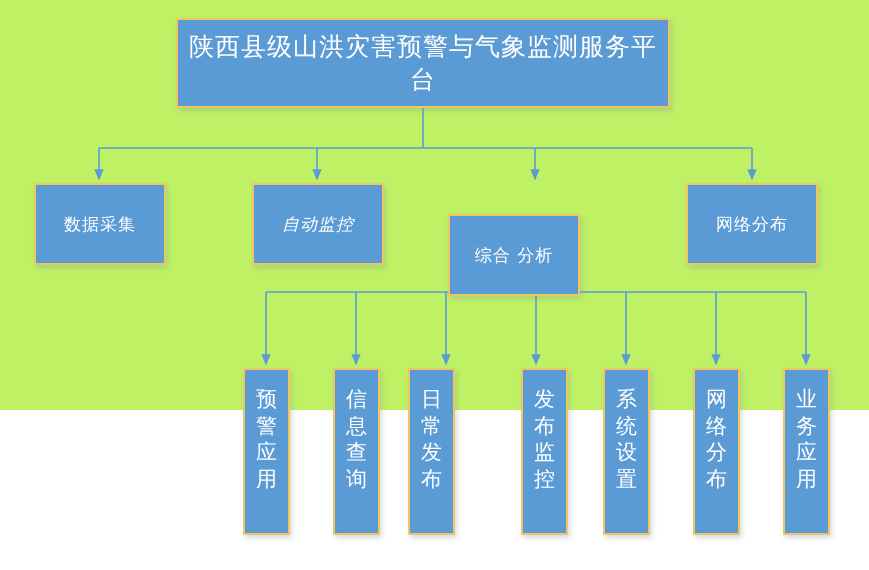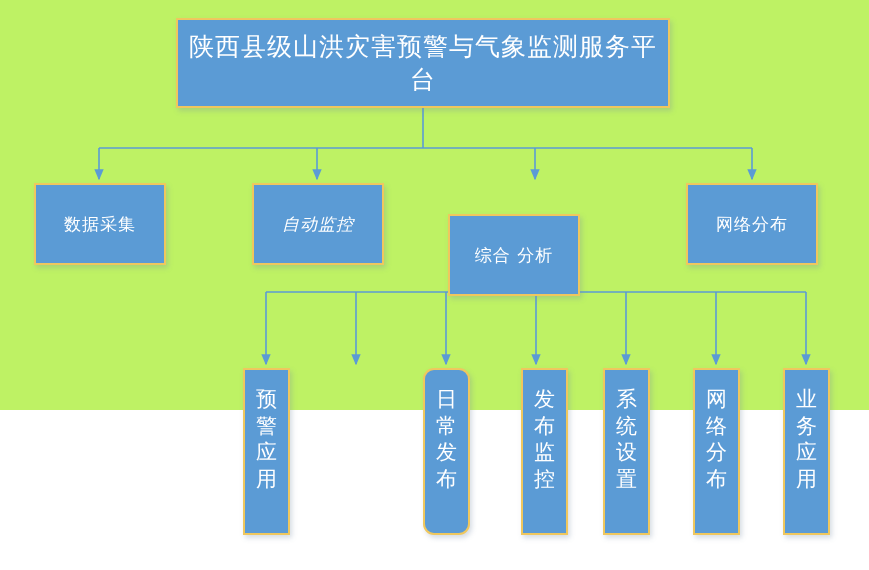--- a/index.html
+++ b/index.html
@@ -72,21 +72,21 @@
     writing-mode: horizontal-tb;
     word-break: break-all;
   }
   .node-l3 .vlabel {
     display: block;
     width: 23px;
     margin: 0 auto;
   }
   .node-l3.c0 { left: 243px; }
   .node-l3.c1 { left: 333px; }
-  .node-l3.c2 { left: 423px; border-radius: 11px; }
+  .node-l3.c2 { left: 408px; }
   .node-l3.c3 { left: 521px; }
   .node-l3.c4 { left: 603px; justify-content: center; }
   .node-l3.c5 { left: 693px; }
   .node-l3.c6 { left: 783px; }
 </style>
 </head>
 <body>
 
 <div id="canvas">
 
@@ -135,20 +135,23 @@
   <div class="node node-l2 n2">
     <span>综合 分析</span>
   </div>
   <div class="node node-l2 n3">
     <span>网络分布</span>
   </div>
 
   <div class="node node-l3 c0">
     <span class="vlabel">预警应用</span>
   </div>
+  <div class="node node-l3 c1">
+    <span class="vlabel">信息查询</span>
+  </div>
   <div class="node node-l3 c2">
     <span class="vlabel">日常发布</span>
   </div>
   <div class="node node-l3 c3">
     <span class="vlabel">发布监控</span>
   </div>
   <div class="node node-l3 c4">
     <span class="vlabel">系统设置</span>
   </div>
   <div class="node node-l3 c5">

